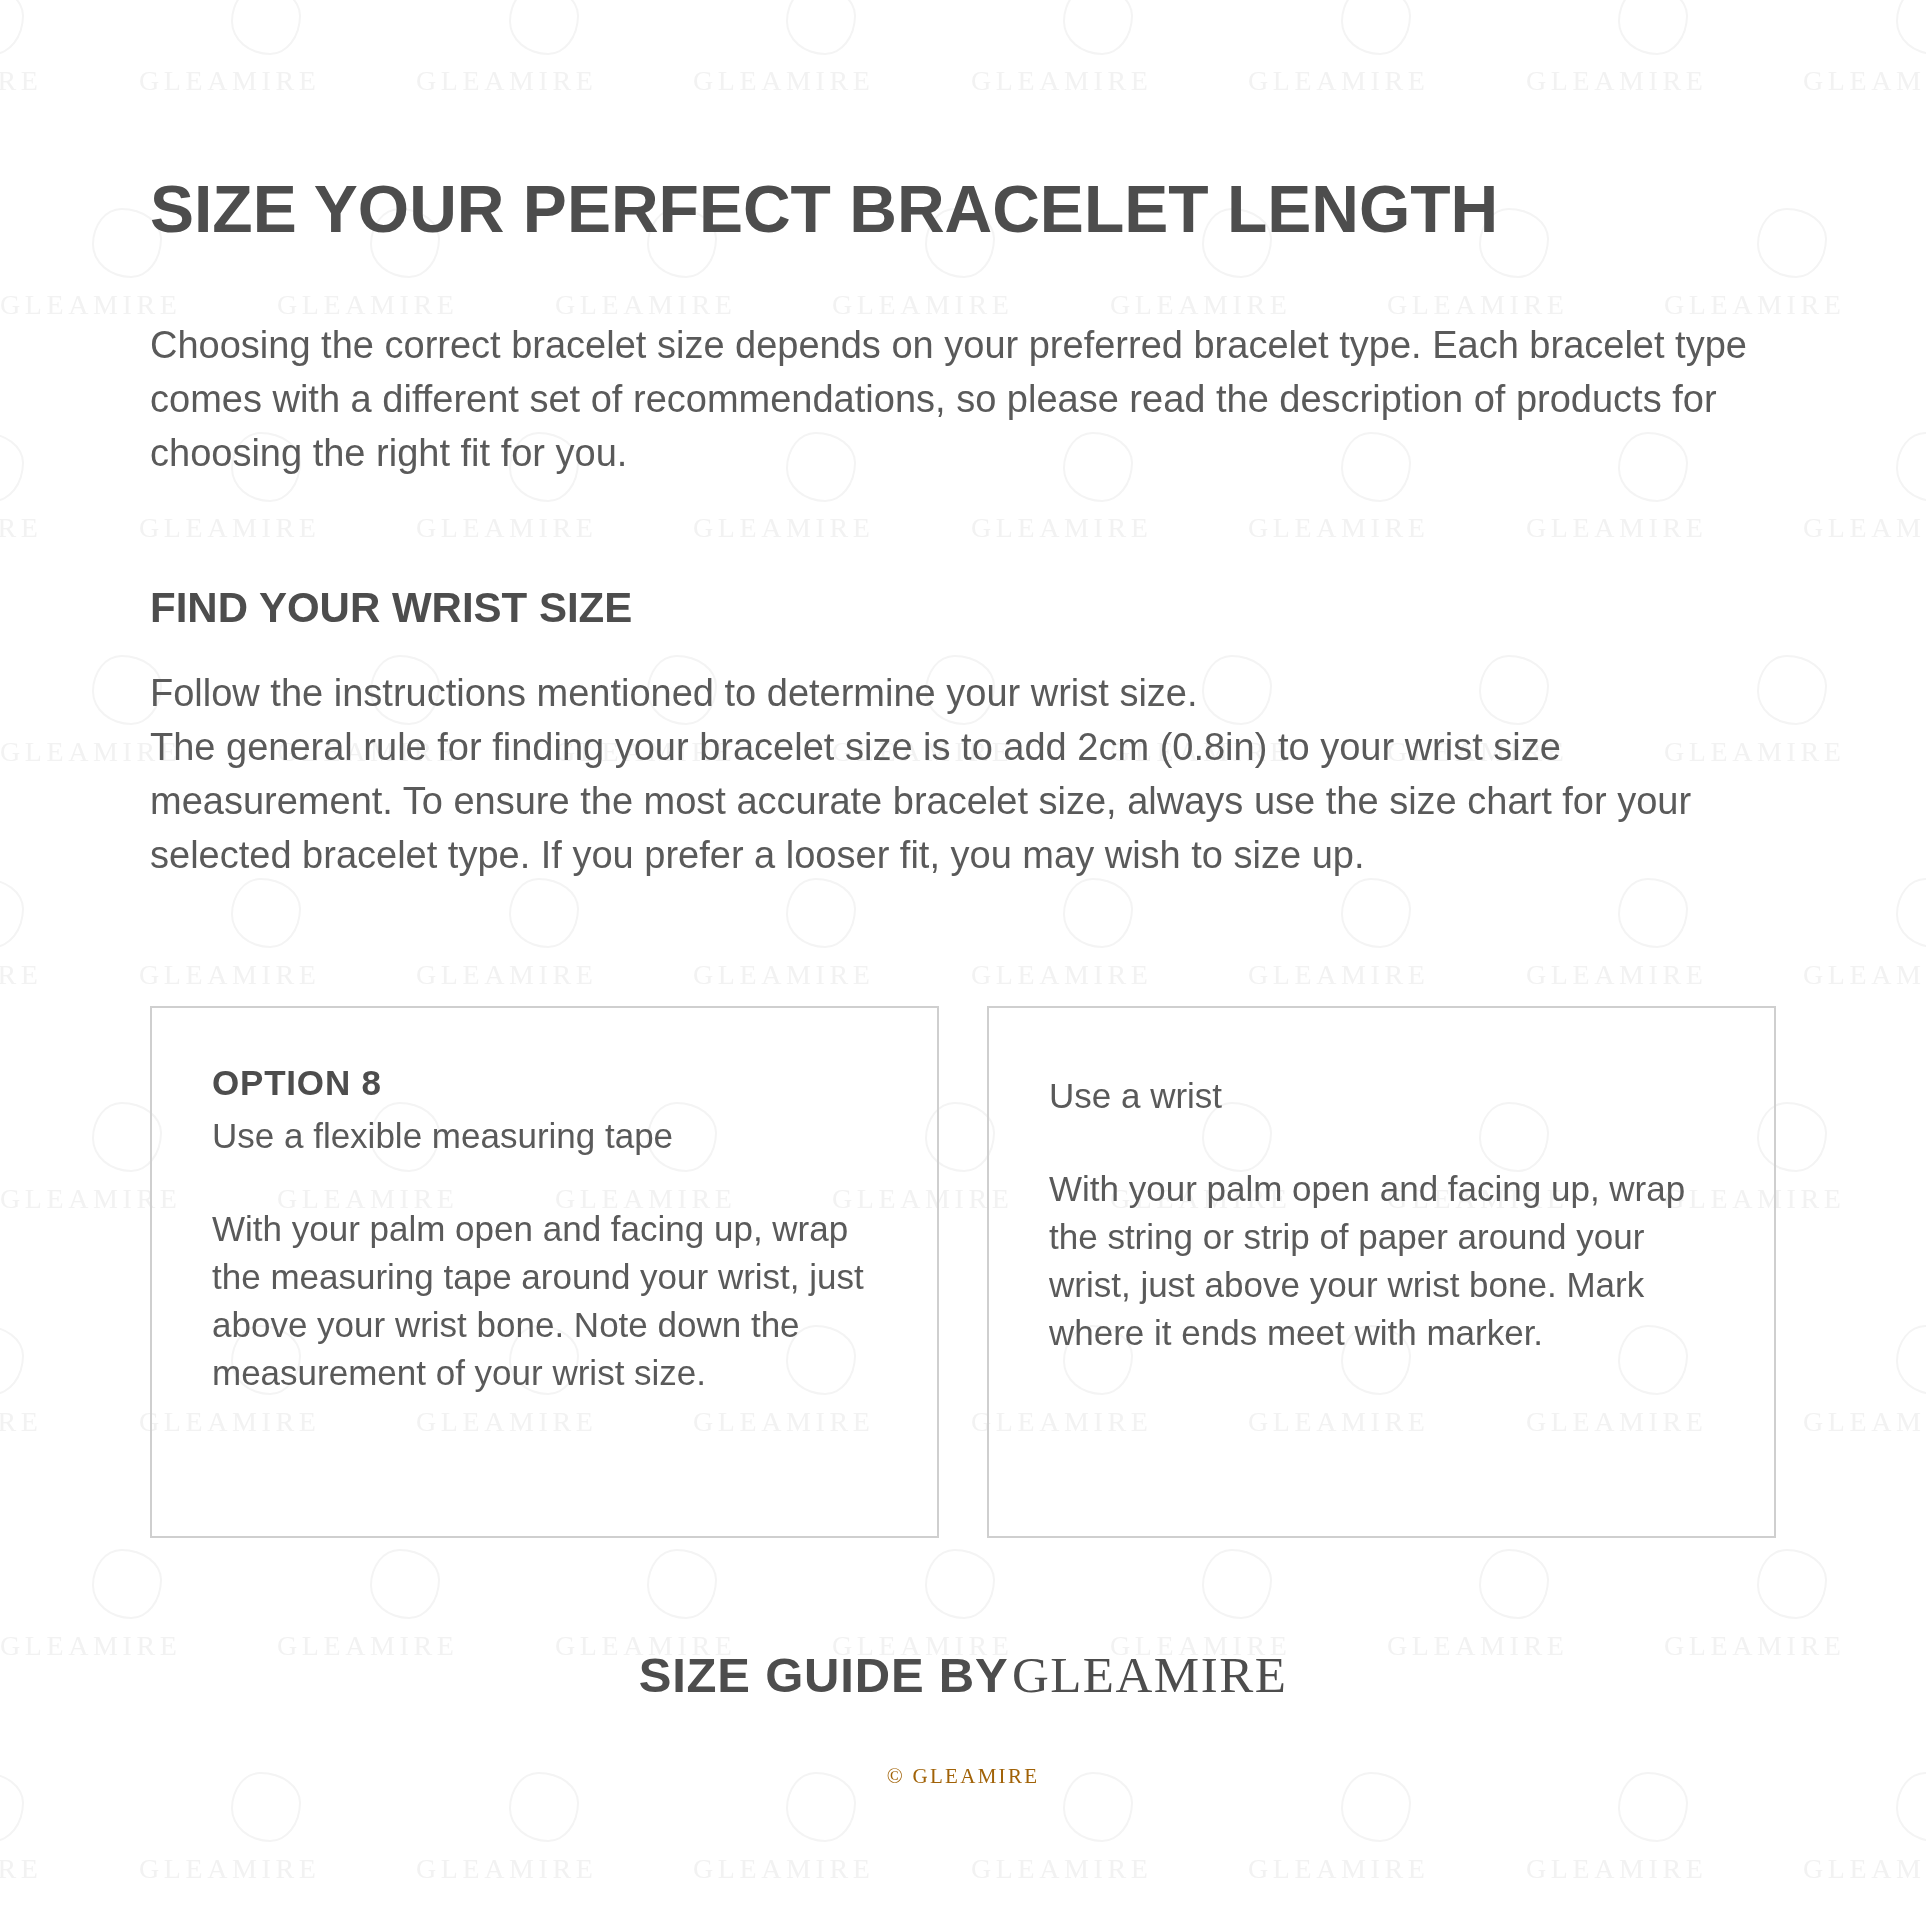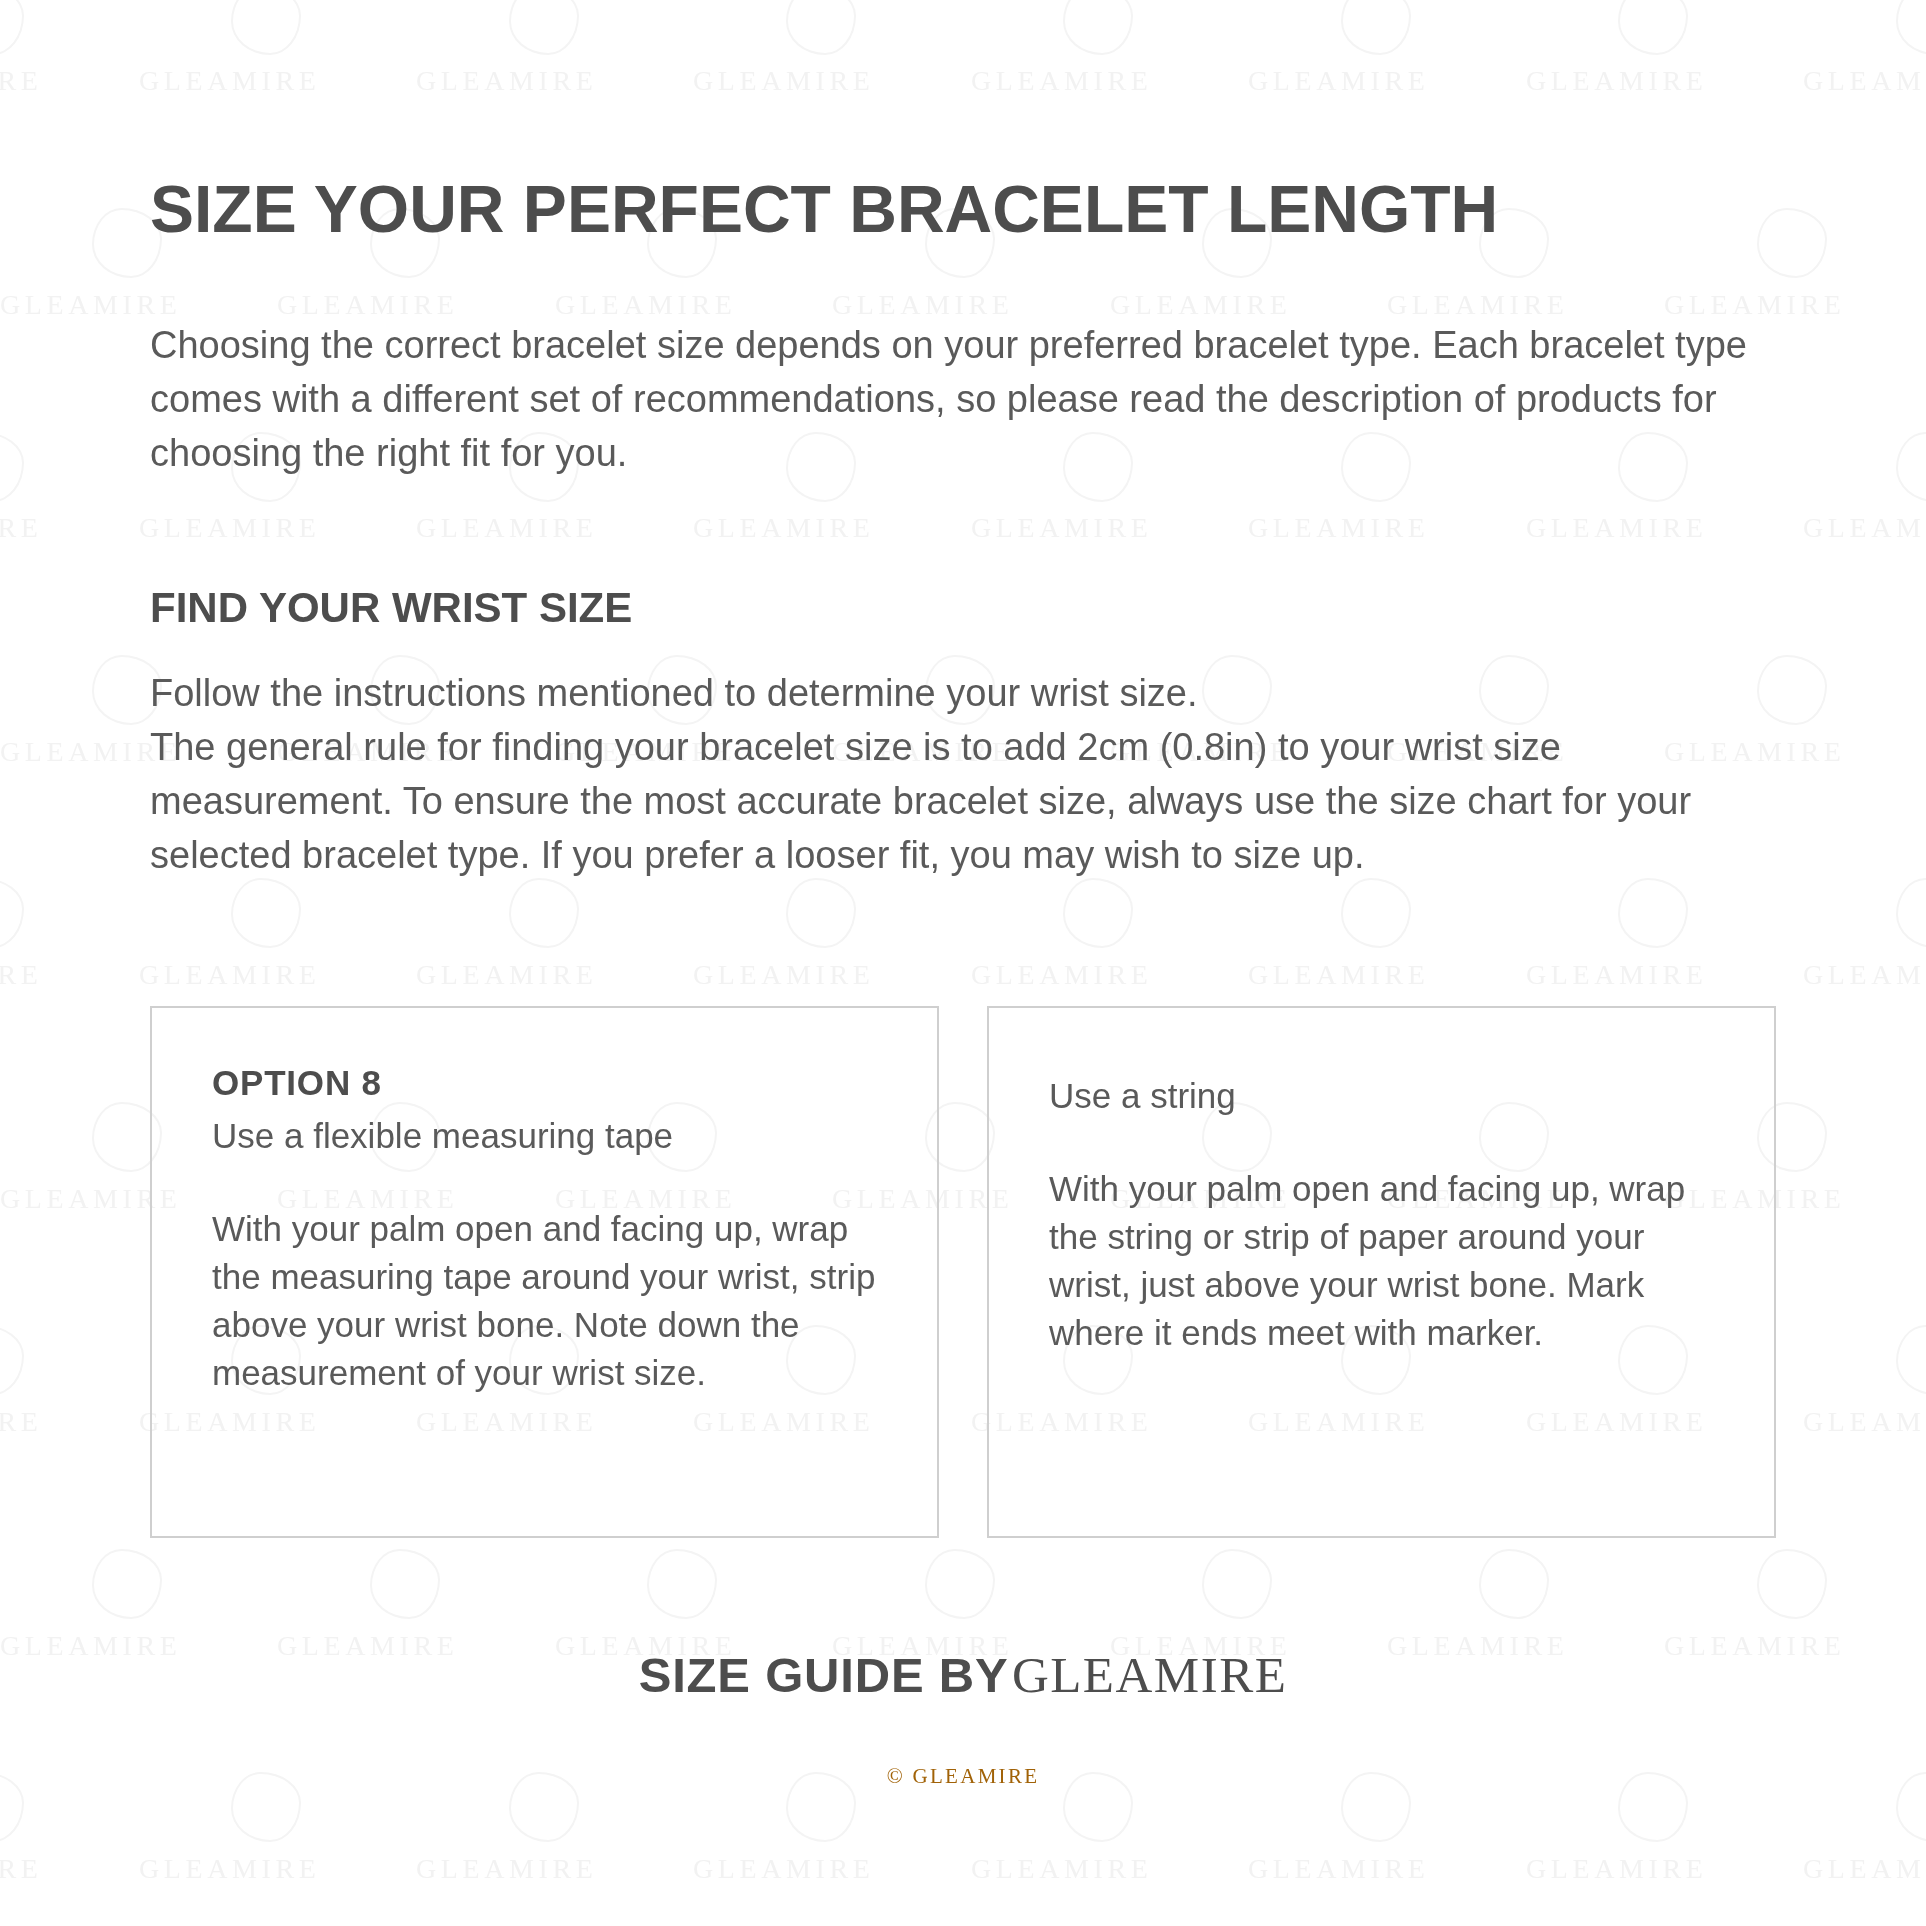--- a/index.html
+++ b/index.html
@@ -298,25 +298,25 @@
   <h2 id="section-heading">FIND YOUR WRIST SIZE</h2>
 
   <p class="section-paragraph" style="white-space: pre-line;">Follow the instructions mentioned to determine your wrist size.
 The general rule for finding your bracelet size is to add 2cm (0.8in) to your wrist size measurement. To ensure the most accurate bracelet size, always use the size chart for your selected bracelet type. If you prefer a looser fit, you may wish to size up.</p>
 
   <div id="options-row">
 
     <div class="option-box">
       <p class="option-label">OPTION 8</p>
       <p class="option-subtitle">Use a flexible measuring tape</p>
-      <p class="option-body">With your palm open and facing up, wrap the measuring tape around your wrist, strip above your wrist bone. Note down the measurement of your wrist size.</p>
+      <p class="option-body">With your palm open and facing up, wrap the measuring tape around your wrist, just above your wrist bone. Note down the measurement of your wrist size.</p>
     </div>
 
     <div class="option-box">
-      <p class="option-subtitle">Use a string</p>
+      <p class="option-subtitle">Use a wrist</p>
       <p class="option-body">With your palm open and facing up, wrap the string or strip of paper around your wrist, just above your wrist bone. Mark where it ends meet with marker.</p>
     </div>
 
   </div>
 
   <div id="footer-brandline">
     <span class="lead">SIZE GUIDE BY</span>
     <span class="brand">GLEAMIRE</span>
   </div>
 

